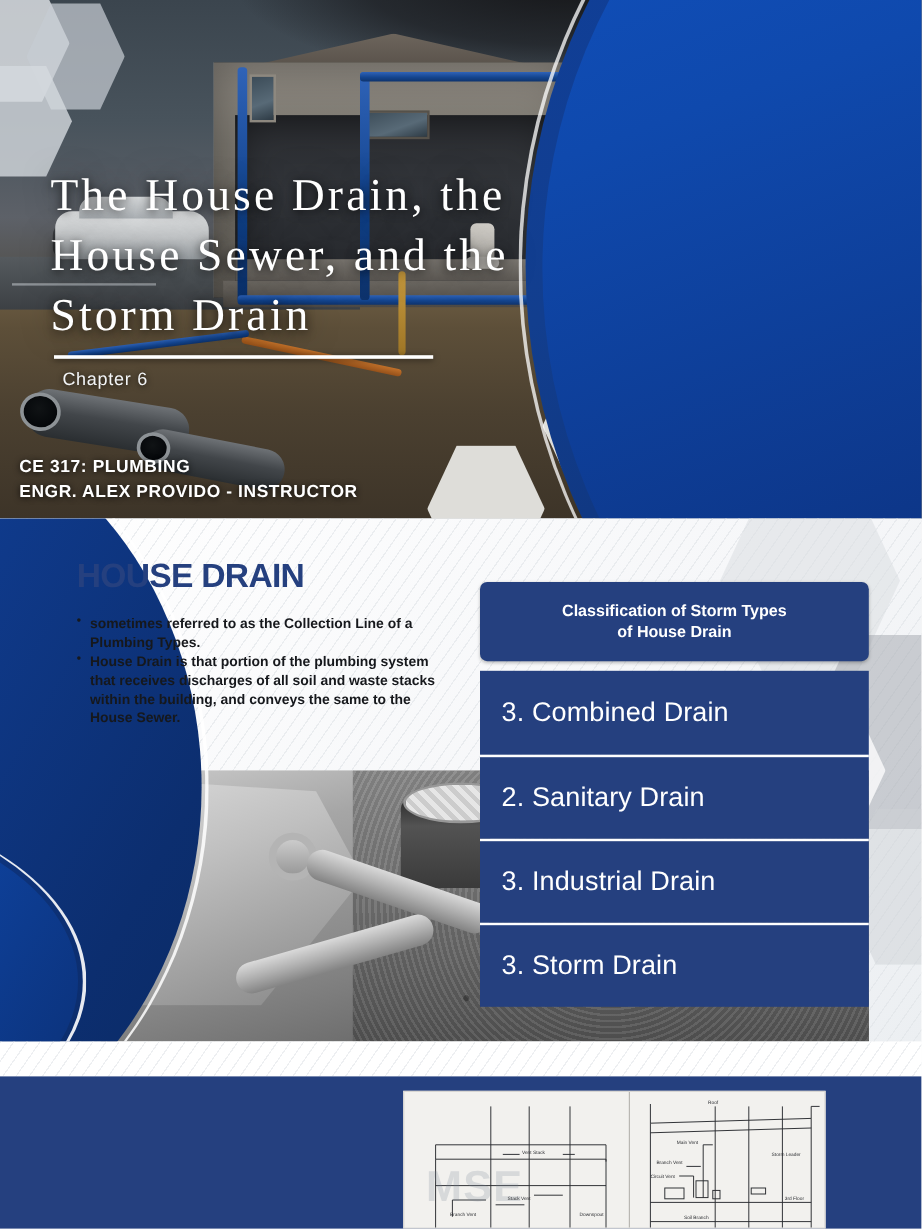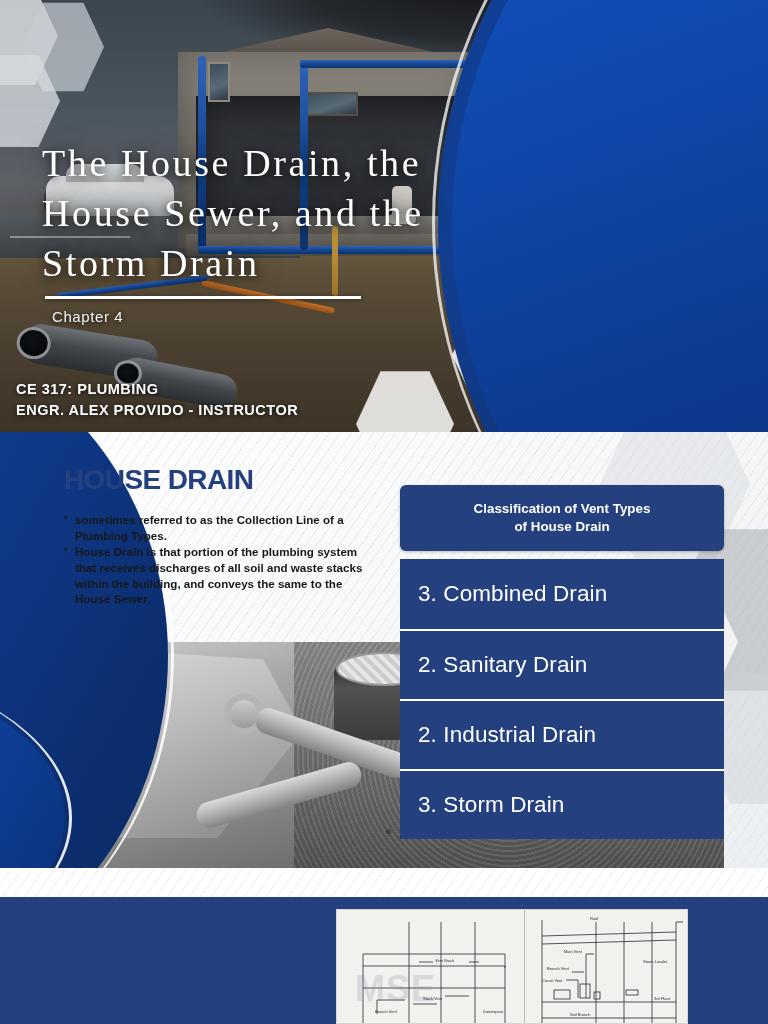--- a/index.html
+++ b/index.html
@@ -392,21 +392,21 @@
     <div class="s1-arc-line"></div>
     <div class="s1-arc-inner"></div>
 
     <h1 class="s1-title">
       <span>The House Drain, the</span><br>
       <span>House Sewer, and the</span><br>
       <span>Storm Drain</span>
     </h1>
 
     <div class="s1-rule"></div>
-    <div class="s1-chapter">Chapter 4</div>
+    <div class="s1-chapter">Chapter 6</div>
     <div class="s1-course">CE 317: PLUMBING</div>
     <div class="s1-instructor">ENGR. ALEX PROVIDO - INSTRUCTOR</div>
   </section>
 
   <section class="slide2">
 
     <div class="hex s2-hex-r1"></div>
     <div class="hex s2-hex-r2"></div>
     <div class="hex s2-hex-r3"></div>
     <div class="hex s2-hex-r4"></div>
@@ -429,29 +429,29 @@
     <h2 class="s2-heading">HOUSE DRAIN</h2>
 
     <ul class="s2-bullets">
       <li>sometimes referred to as the Collection Line of a Plumbing Types.</li>
       <li>House Drain is that portion of the plumbing system that receives discharges of all soil and waste stacks within the building, and conveys the same to the House Sewer.</li>
     </ul>
   </section>
 
   <div class="s2-class-head">
     <div>
-      <span>Classification of Vent Types</span><br>
+      <span>Classification of Storm Types</span><br>
       <span>of House Drain</span>
     </div>
   </div>
 
   <div class="s2-list">
     <div class="row">3. Combined Drain</div>
     <div class="row">2. Sanitary Drain</div>
-    <div class="row">2. Industrial Drain</div>
+    <div class="row">3. Industrial Drain</div>
     <div class="row">3. Storm Drain</div>
   </div>
 
   <div class="gap"></div>
 
   <section class="slide3">
     <div class="s3-figure">
 
       <div class="s3-half left">
         <svg width="188" height="115" viewBox="0 0 188 115">

